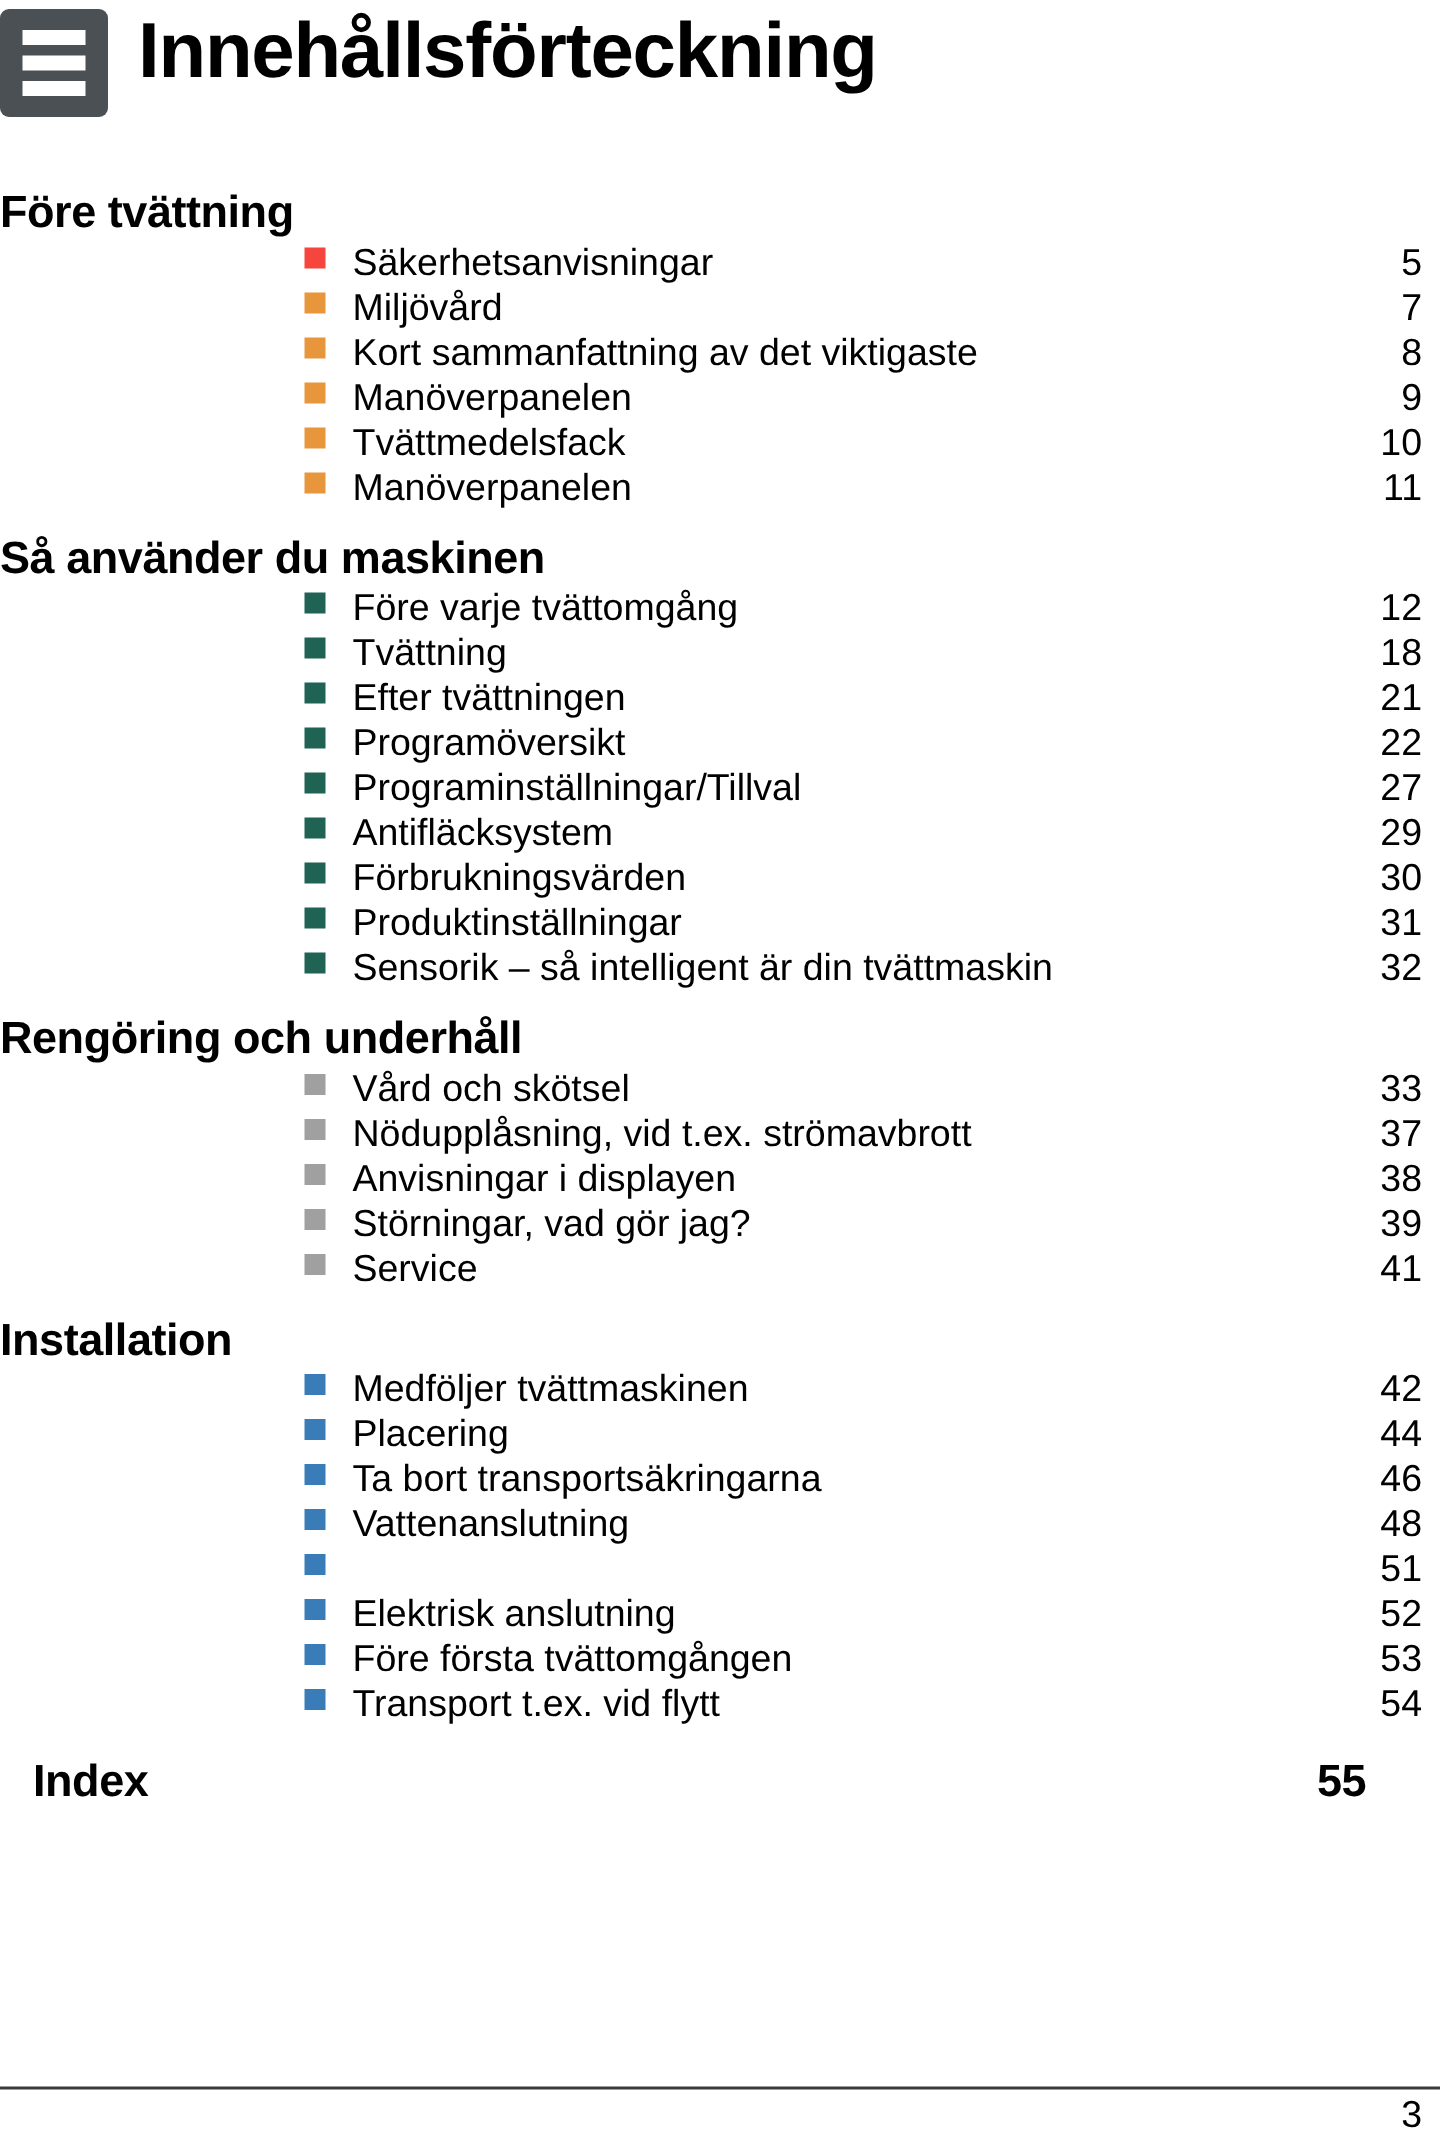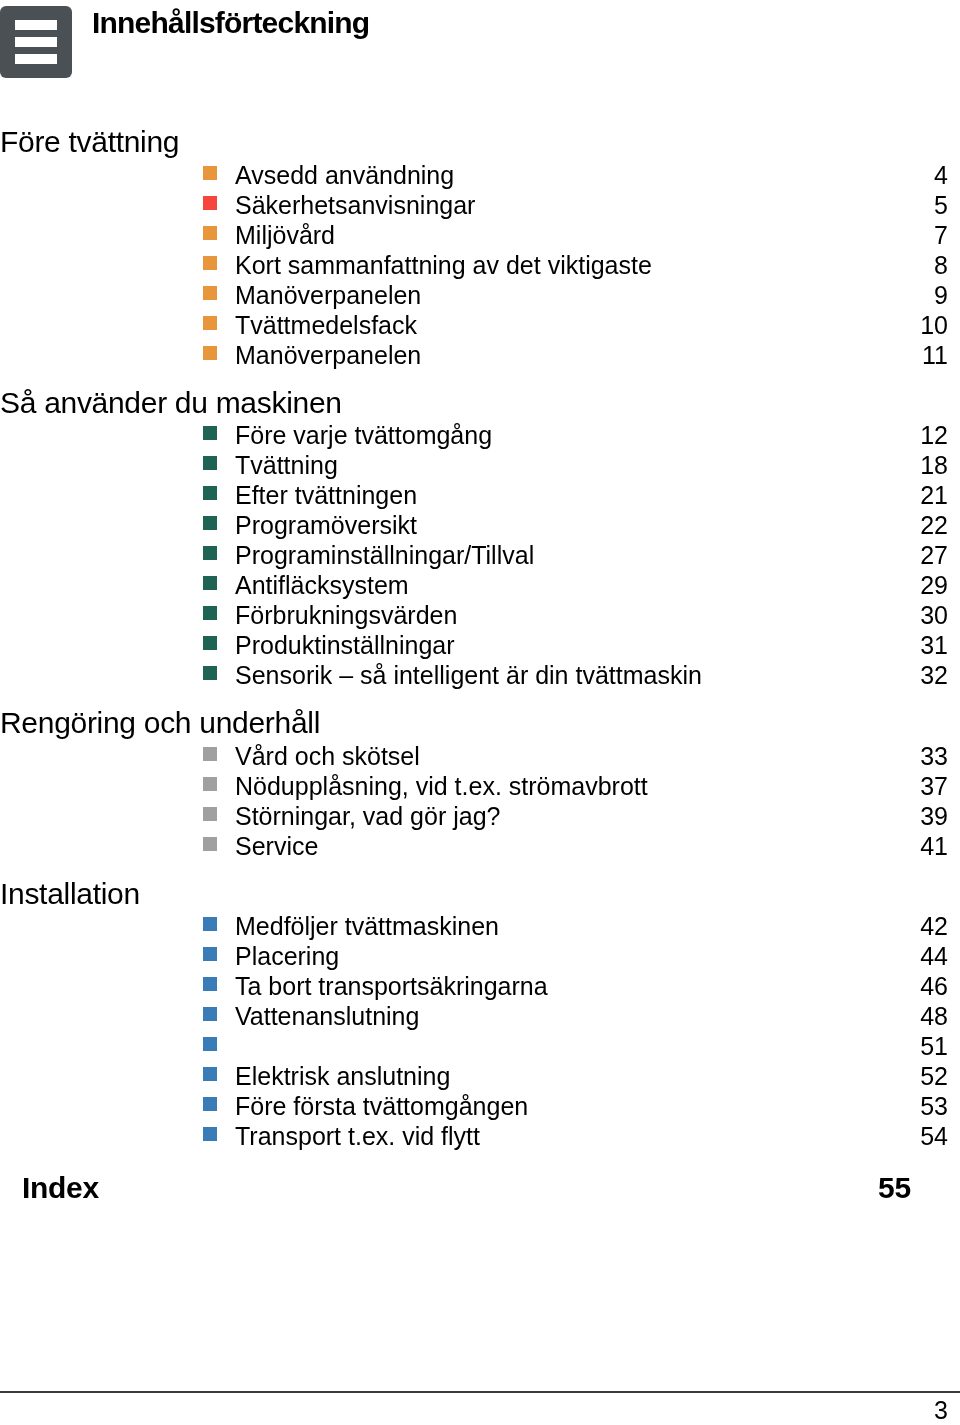--- a/index.html
+++ b/index.html
@@ -43,40 +43,40 @@
     gap: 7px;
     flex: 0 0 auto;
     margin-top: 2px;
   }
   .header-icon .bar {
     width: 42px;
     height: 10px;
     background: #ffffff;
   }
   .header-title {
-    font-size: 30px;
+    font-size: 52px;
     font-weight: bold;
     letter-spacing: -0.8px;
     line-height: 1;
     margin-left: 20px;
     margin-top: 4px;
     white-space: nowrap;
   }
 
   
   .toc {
     position: absolute;
     left: 0px;
     top: 126px;
     width: 960px;
   }
 
   .section-title {
     font-size: 30px;
-    font-weight: normal;
+    font-weight: bold;
     line-height: 1.05;
     letter-spacing: -0.3px;
     margin: 0;
     padding: 0 0 2px 0;
     white-space: nowrap;
   }
   .section.gap-before {
     margin-top: 17px;
   }
 
@@ -162,26 +162,20 @@
       <span class="bar"></span>
     </div>
     <div class="header-title">Innehållsförteckning</div>
   </div>
 
   <div class="toc">
       <div class="section">
         <div class="section-title">Före tvättning</div>
         <ul class="entries">
           <li class="entry">
-            <span class="bullet" style="background: rgb(232, 150, 60);"></span>
-            <span class="entry-label">Avsedd användning</span>
-            <span class="entry-dots"></span>
-            <span class="entry-page">4</span>
-          </li>
-          <li class="entry">
             <span class="bullet" style="background: rgb(245, 69, 60);"></span>
             <span class="entry-label">Säkerhetsanvisningar</span>
             <span class="entry-dots"></span>
             <span class="entry-page">5</span>
           </li>
           <li class="entry">
             <span class="bullet" style="background: rgb(232, 150, 60);"></span>
             <span class="entry-label">Miljövård</span>
             <span class="entry-dots"></span>
             <span class="entry-page">7</span>
@@ -278,20 +272,26 @@
             <span class="bullet" style="background: rgb(160, 160, 160);"></span>
             <span class="entry-label">Vård och skötsel</span>
             <span class="entry-dots"></span>
             <span class="entry-page">33</span>
           </li>
           <li class="entry">
             <span class="bullet" style="background: rgb(160, 160, 160);"></span>
             <span class="entry-label">Nödupplåsning, vid t.ex. strömavbrott</span>
             <span class="entry-dots"></span>
             <span class="entry-page">37</span>
+          </li>
+          <li class="entry">
+            <span class="bullet" style="background: rgb(160, 160, 160);"></span>
+            <span class="entry-label">Anvisningar i displayen</span>
+            <span class="entry-dots"></span>
+            <span class="entry-page">38</span>
           </li>
           <li class="entry">
             <span class="bullet" style="background: rgb(160, 160, 160);"></span>
             <span class="entry-label">Störningar, vad gör jag?</span>
             <span class="entry-dots"></span>
             <span class="entry-page">39</span>
           </li>
           <li class="entry">
             <span class="bullet" style="background: rgb(160, 160, 160);"></span>
             <span class="entry-label">Service</span>

